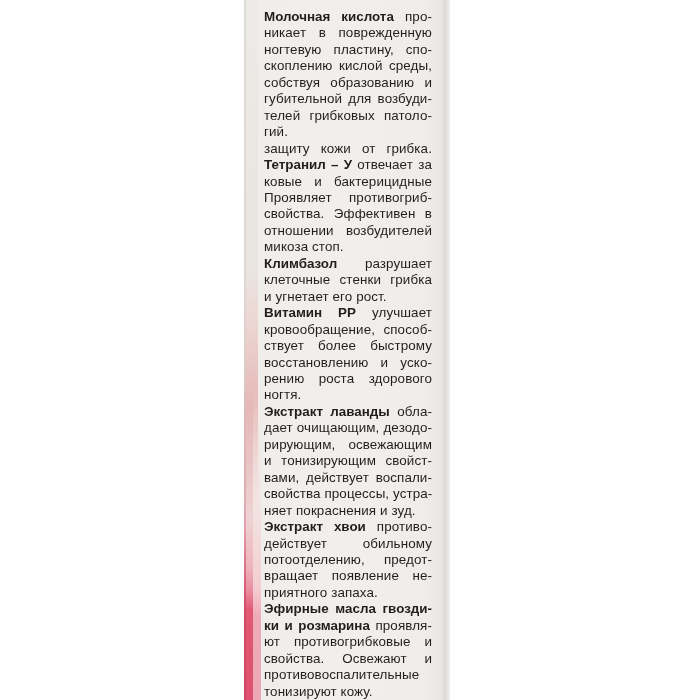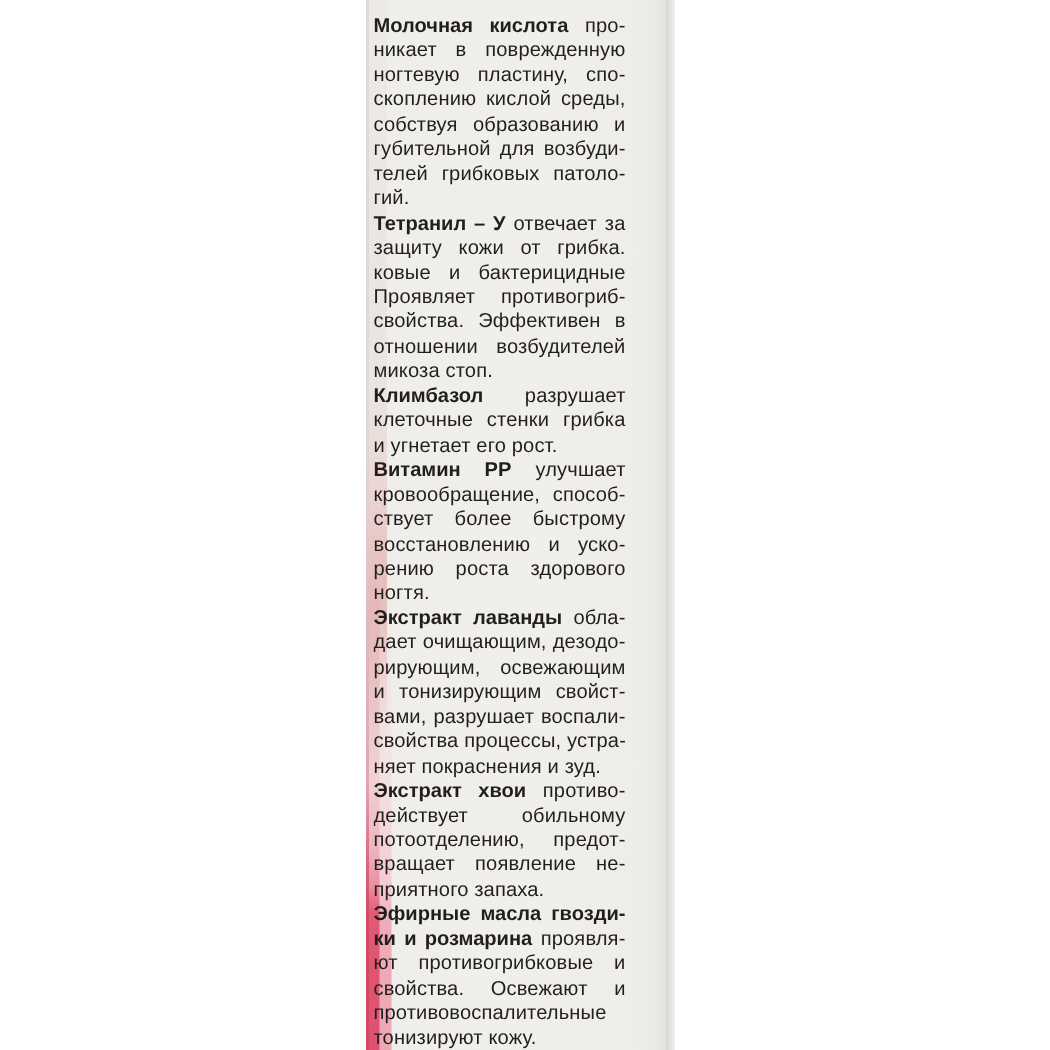--- a/index.html
+++ b/index.html
@@ -60,21 +60,21 @@
   
   .edge-right {
     position: absolute;
     right: 0; top: 0;
     width: 6px; height: 700px;
     background: linear-gradient(90deg, #d8d6d2 0%, #e3e1dd 45%, #f2f0ec 100%);
   }
   
   .panel {
     position: absolute;
-    left: 5px;
+    left: 20px;
     top: 9px;
     width: 168px;
     color: #211f1d;
     font-size: 13.4px;
     line-height: 16.45px;
     letter-spacing: 0.1px;
   }
   .para { margin: 0; }
   .line {
     white-space: nowrap;
@@ -101,22 +101,22 @@
           <div class="line"><b>Молочная кислота</b><span> про-</span></div>
           <div class="line"><span>никает в поврежденную</span></div>
           <div class="line"><span>ногтевую пластину, спо-</span></div>
           <div class="line"><span>скоплению кислой среды,</span></div>
           <div class="line"><span>собствуя образованию и</span></div>
           <div class="line"><span>губительной для возбуди-</span></div>
           <div class="line"><span>телей грибковых патоло-</span></div>
           <div class="line last"><span>гий.</span></div>
         </div>
         <div class="para">
+          <div class="line"><span>защиту кожи от грибка.</span></div>
           <div class="line"><b>Тетранил – У</b><span> отвечает за</span></div>
-          <div class="line"><span>защиту кожи от грибка.</span></div>
           <div class="line"><span>ковые и бактерицидные</span></div>
           <div class="line"><span>Проявляет противогриб-</span></div>
           <div class="line"><span>свойства. Эффективен в</span></div>
           <div class="line"><span>отношении возбудителей</span></div>
           <div class="line last"><span>микоза стоп.</span></div>
         </div>
         <div class="para">
           <div class="line"><b>Климбазол</b><span> разрушает</span></div>
           <div class="line"><span>клеточные стенки грибка</span></div>
           <div class="line last"><span>и угнетает его рост.</span></div>
@@ -127,21 +127,21 @@
           <div class="line"><span>ствует более быстрому</span></div>
           <div class="line"><span>восстановлению и уско-</span></div>
           <div class="line"><span>рению роста здорового</span></div>
           <div class="line last"><span>ногтя.</span></div>
         </div>
         <div class="para">
           <div class="line"><b>Экстракт лаванды</b><span> обла-</span></div>
           <div class="line"><span>дает очищающим, дезодо-</span></div>
           <div class="line"><span>рирующим, освежающим</span></div>
           <div class="line"><span>и тонизирующим свойст-</span></div>
-          <div class="line"><span>вами, разрушает воспали-</span></div>
+          <div class="line"><span>вами, действует воспали-</span></div>
           <div class="line"><span>свойства процессы, устра-</span></div>
           <div class="line last"><span>няет покраснения и зуд.</span></div>
         </div>
         <div class="para">
           <div class="line"><b>Экстракт хвои</b><span> противо-</span></div>
           <div class="line"><span>действует обильному</span></div>
           <div class="line"><span>потоотделению, предот-</span></div>
           <div class="line"><span>вращает появление не-</span></div>
           <div class="line last"><span>приятного запаха.</span></div>
         </div>

